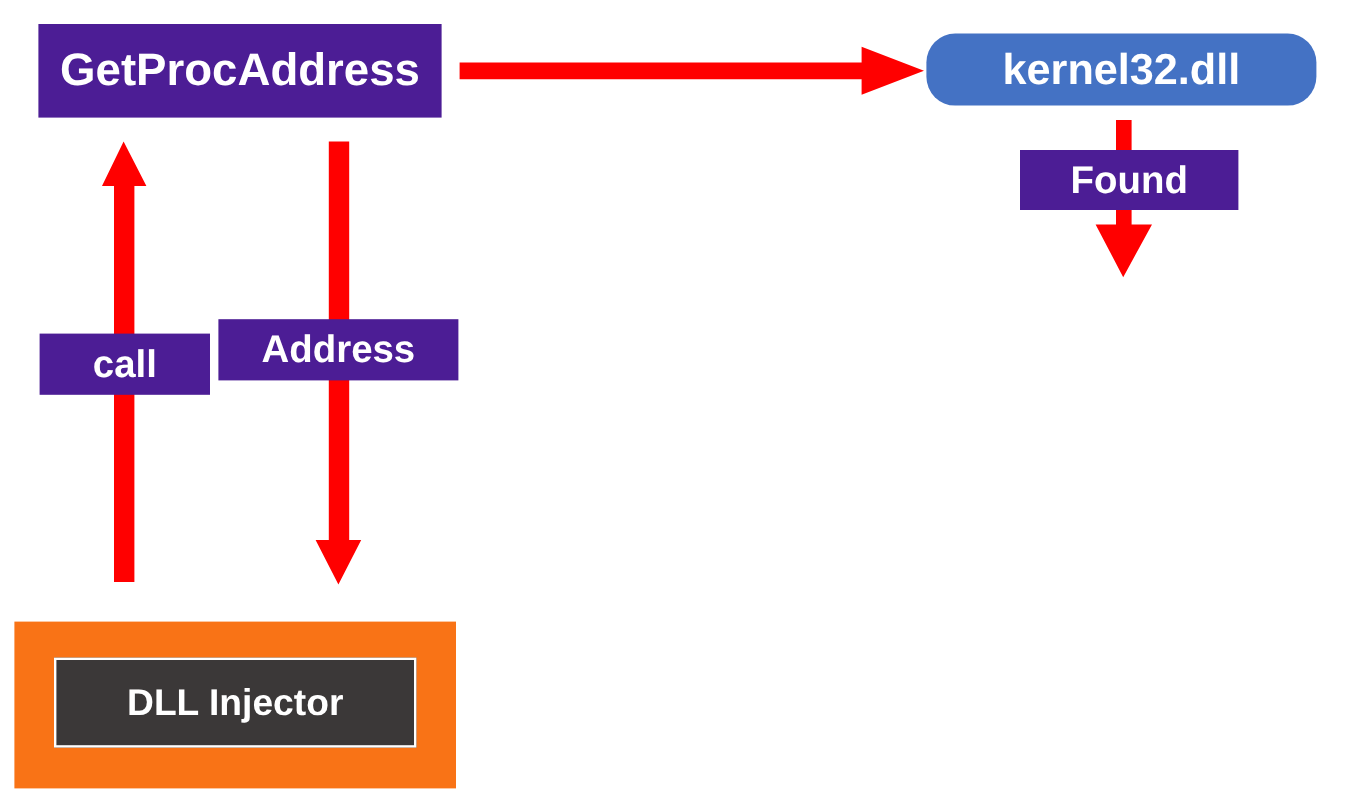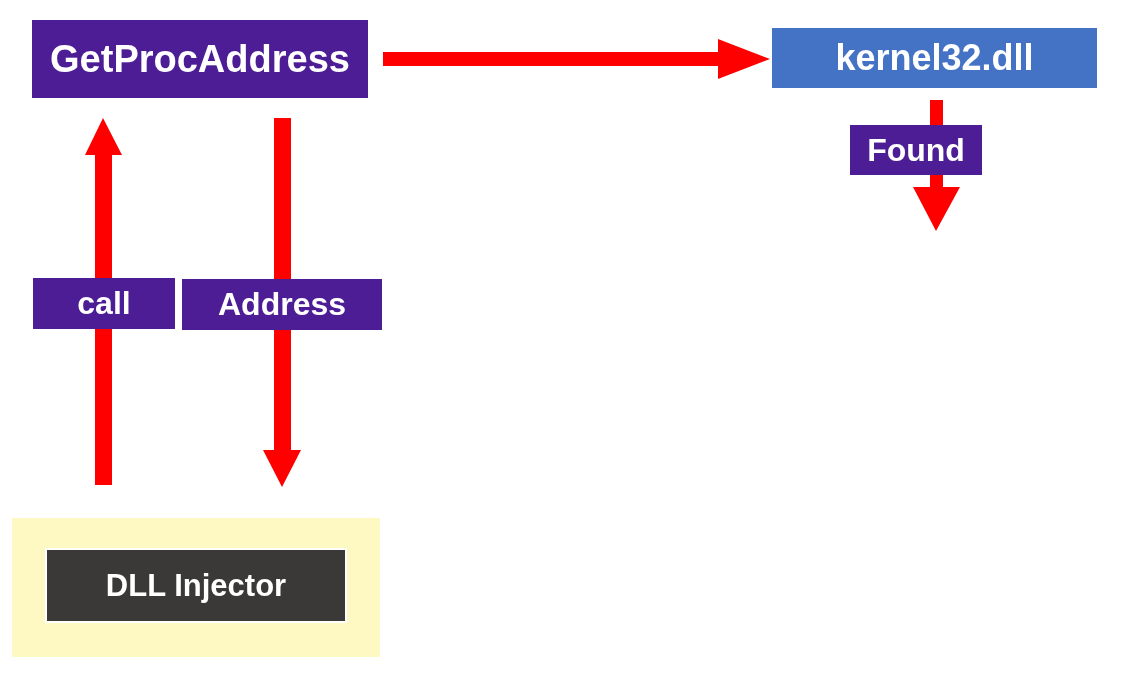--- a/index.html
+++ b/index.html
@@ -24,29 +24,29 @@
     align-items: center;
     justify-content: center;
     color: #ffffff;
     font-weight: bold;
     z-index: 2;
     white-space: nowrap;
   }
   .teal { background: #4c1d95; }
   .blue { background: #4472C4; }
   #getprocaddress { left: 32px;  top: 20px;  width: 336px; height: 78px; font-size: 38px; }
-  #kernel32       { left: 772px; top: 28px;  width: 325px; height: 60px; font-size: 36px; }
+  #kernel32       { left: 772px; top: 28px;  width: 325px; height: 60px; font-size: 36px; border-radius: 24px; }
   #loadlibrary    { left: 772px; top: 248px; width: 325px; height: 59px; font-size: 36px; }
   #search-label   { left: 486px; top: 35px;  width: 167px; height: 53px; font-size: 32px; }
-  #found-label    { left: 850px; top: 125px; width: 132px; height: 50px; font-size: 32px; }
+  #found-label    { left: 850px; top: 125px; width: 182px; height: 50px; font-size: 32px; }
   #call-label     { left: 33px;  top: 278px; width: 142px; height: 51px; font-size: 32px; }
-  #address-label  { left: 182px; top: 279px; width: 200px; height: 51px; font-size: 32px; }
+  #address-label  { left: 182px; top: 266px; width: 200px; height: 51px; font-size: 32px; }
   #dll-injector {
     left: 12px; top: 518px; width: 368px; height: 139px;
-    background: #fef9c3;
+    background: #f97316;
   }
   #dll-injector .inner {
     position: absolute;
     left: 33px; top: 30px;
     width: 302px; height: 75px;
     box-sizing: border-box;
     background: #3B3838;
     border: 2px solid #ffffff;
     display: flex;
     align-items: center;

